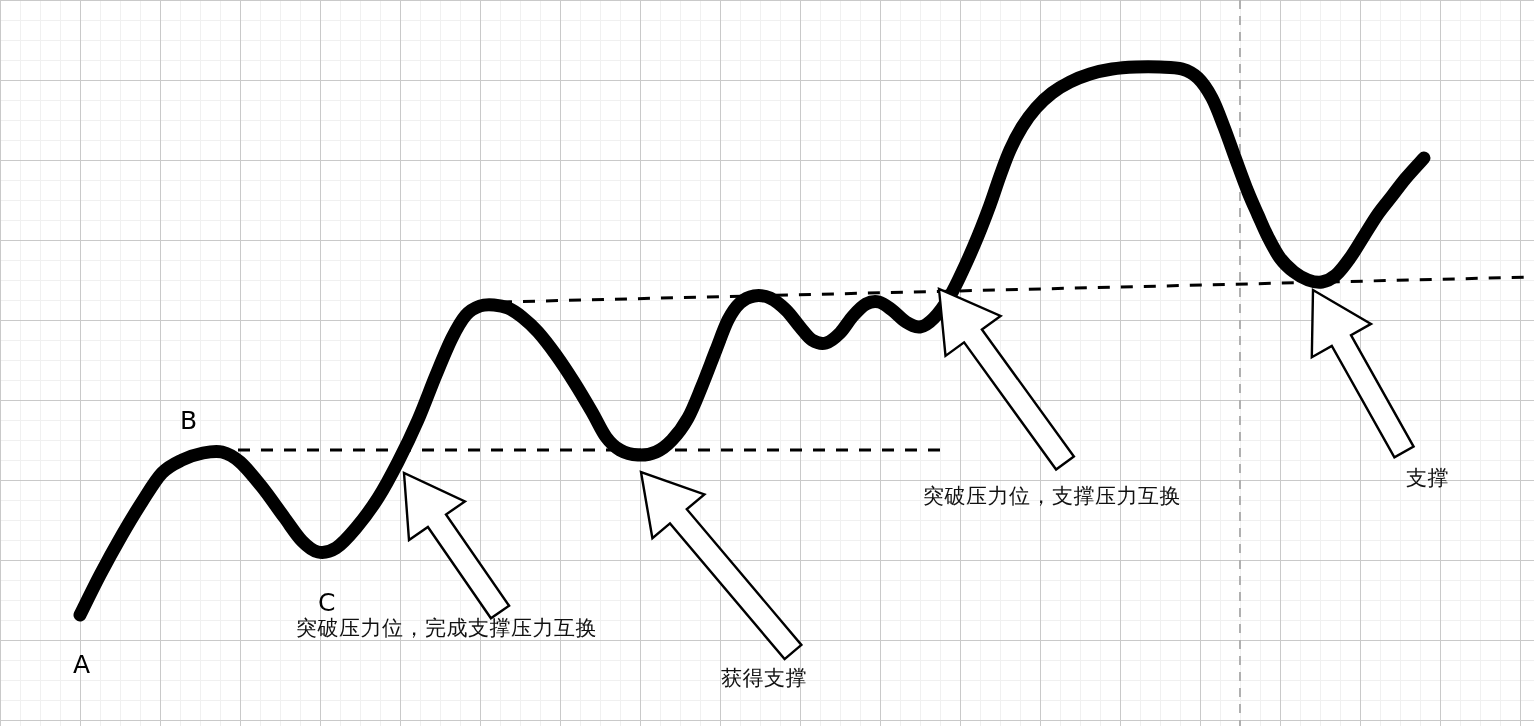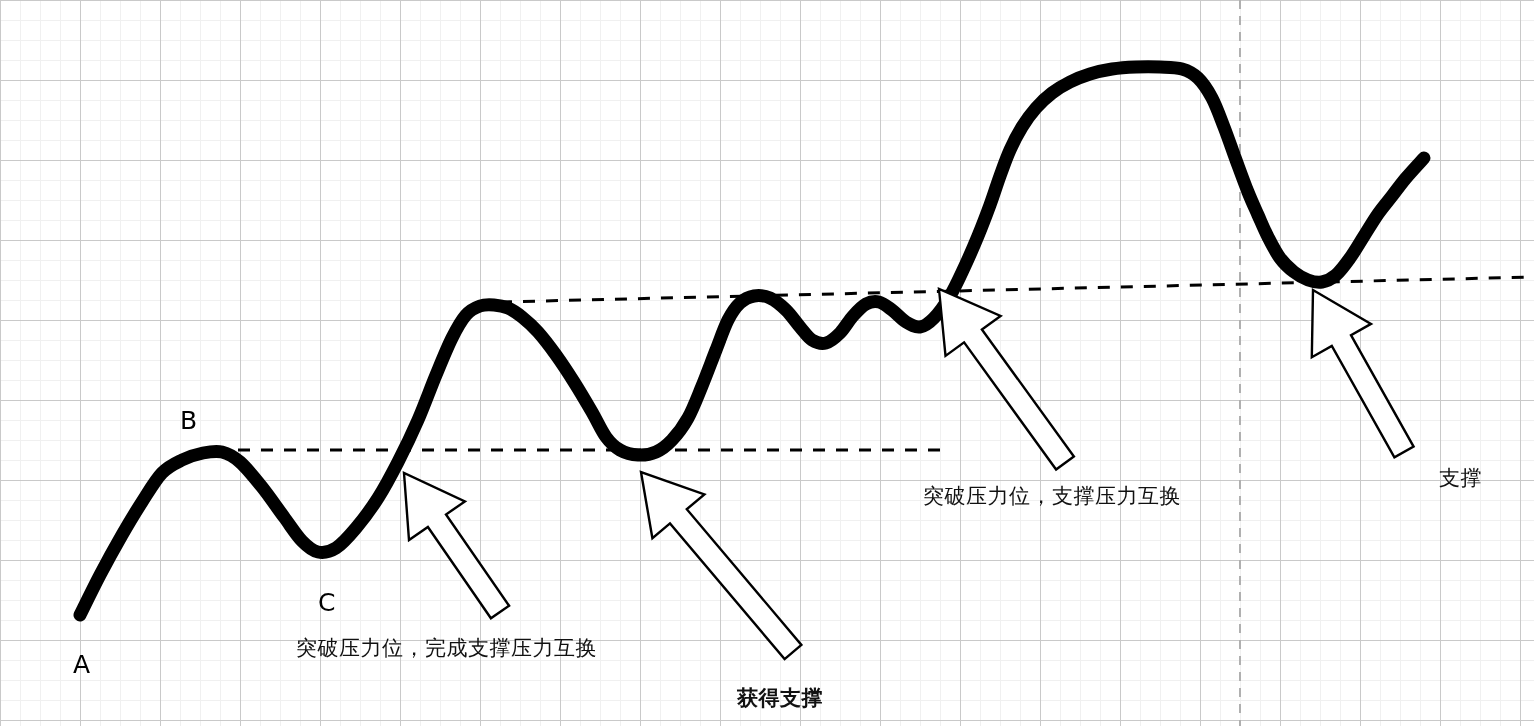--- a/index.html
+++ b/index.html
@@ -49,21 +49,21 @@
     line-height: 1.38;
     white-space: pre;
     letter-spacing: 0.5px;
   }
   .point-label {
     position: absolute;
     color: #000000;
     font-size: 25px;
     font-family: "DejaVu Sans", "Liberation Sans", sans-serif;
   }
-  .ctr { text-align: center; margin-top: 20px; }
+  .ctr { text-align: center; }
 </style>
 </head>
 <body>
 
 <div id="canvas-wrap">
 
   <div id="grid-bg"></div>
 
   <svg id="main-svg" viewBox="0 0 1534 726" xmlns="http://www.w3.org/2000/svg">
     <g id="reflines-group">
@@ -82,18 +82,18 @@
       </g>
   </svg>
 
   <div id="labels-layer">
       <div class="point-label" style="left: 73px; top: 650px;">A</div>
       <div class="point-label" style="left: 180px; top: 406px;">B</div>
       <div class="point-label" style="left: 318px; top: 588px;">C</div>
     </div>
   <div id="annos-layer">
       <div class="anno-text ctr" style="left: 296px; top: 614px;"><div>突破压力位，完成支撑压力互换</div></div>
-      <div class="anno-text ctr" style="left: 737px; top: 664px; font-weight: bold;"><div>获得支撑</div></div>
+      <div class="anno-text ctr" style="left: 721px; top: 664px;"><div>获得支撑</div></div>
       <div class="anno-text" style="left: 879px; top: 482px; margin-left: 44px;"><div>突破压力位，支撑压力互换</div></div>
-      <div class="anno-text" style="left: 1439px; top: 464px;"><div>支撑</div></div>
+      <div class="anno-text" style="left: 1406px; top: 464px;"><div>支撑</div></div>
     </div>
 
 </div>
 
 </body></html>

